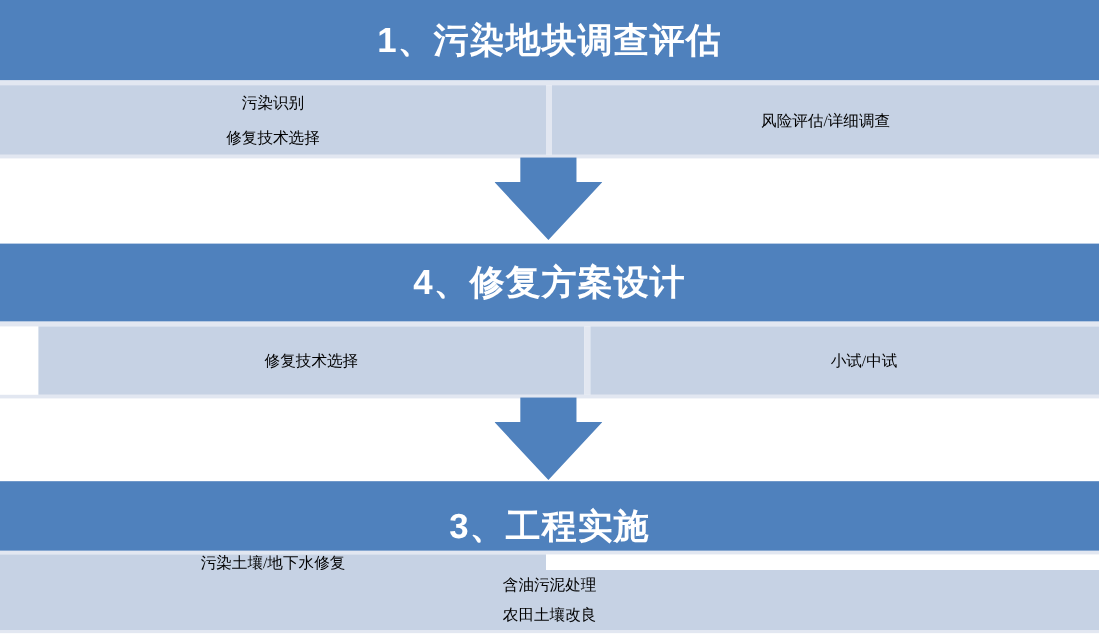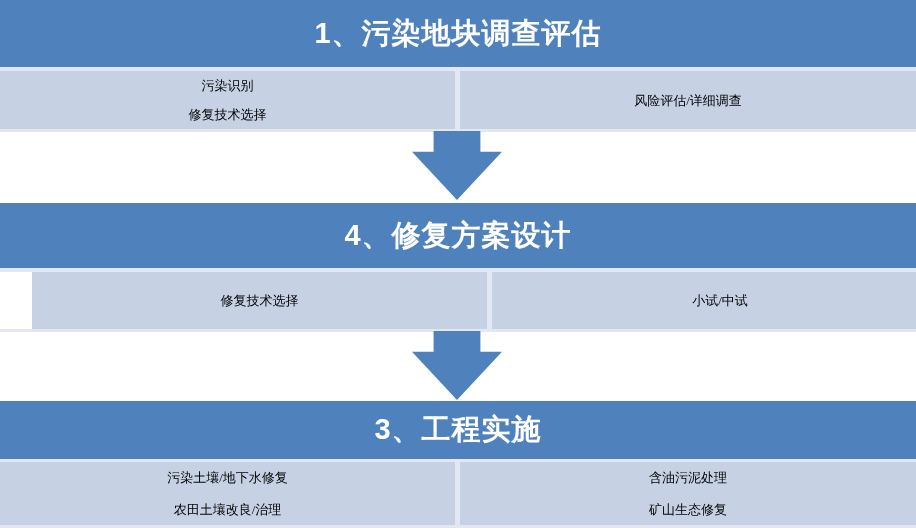--- a/index.html
+++ b/index.html
@@ -83,23 +83,23 @@
   #s1-cells  { top: 71px; height: 58px; }
   #s1-bottom { top: 129px; height: 3px; }
   #arrow-1   { top: 131px; }
   
   #s2-header { top: 203px; height: 65px; }
   #s2-gap    { top: 268px; height: 4px; }
   #s2-cells  { top: 272px; height: 57px; margin-left: 32px; }
   #s2-bottom { top: 329px; height: 3px; }
   #arrow-2   { top: 331px; }
   
-  #s3-header { top: 401px; height: 58px; }
+  #s3-header { top: 401px; height: 58px; align-items: flex-end; }
   #s3-gap    { top: 459px; height: 3px; }
-  #s3-cells  { top: 462px; height: 63px; }
+  #s3-cells  { top: 462px; height: 63px; flex-direction: column; }
   #s3-bottom { top: 525px; height: 3px; }
 </style>
 </head>
 <body>
 
 <div class="canvas">
 
   <div class="band stage-header" id="s1-header">
     <span>1、污染地块调查评估</span>
   </div>
@@ -135,23 +135,22 @@
 
   <div class="down-arrow" id="arrow-2"></div>
 
   <div class="band stage-header" id="s3-header">
     <span>3、工程实施</span>
   </div>
   <div class="band gap-strip" id="s3-gap"></div>
   <div class="band cells-row" id="s3-cells">
     <div class="cell cell-left">
       <div class="cell-line">污染土壤/地下水修复</div>
-      <div class="cell-line">农田土壤改良/治理</div>
     </div>
     <div class="vdivider"></div>
     <div class="cell cell-right">
       <div class="cell-line">含油污泥处理</div>
-      <div class="cell-line">矿山生态修复</div>
+      <div class="cell-line">农田土壤改良</div>
     </div>
   </div>
   <div class="band gap-strip" id="s3-bottom"></div>
 
 </div>
 
 </body></html>

